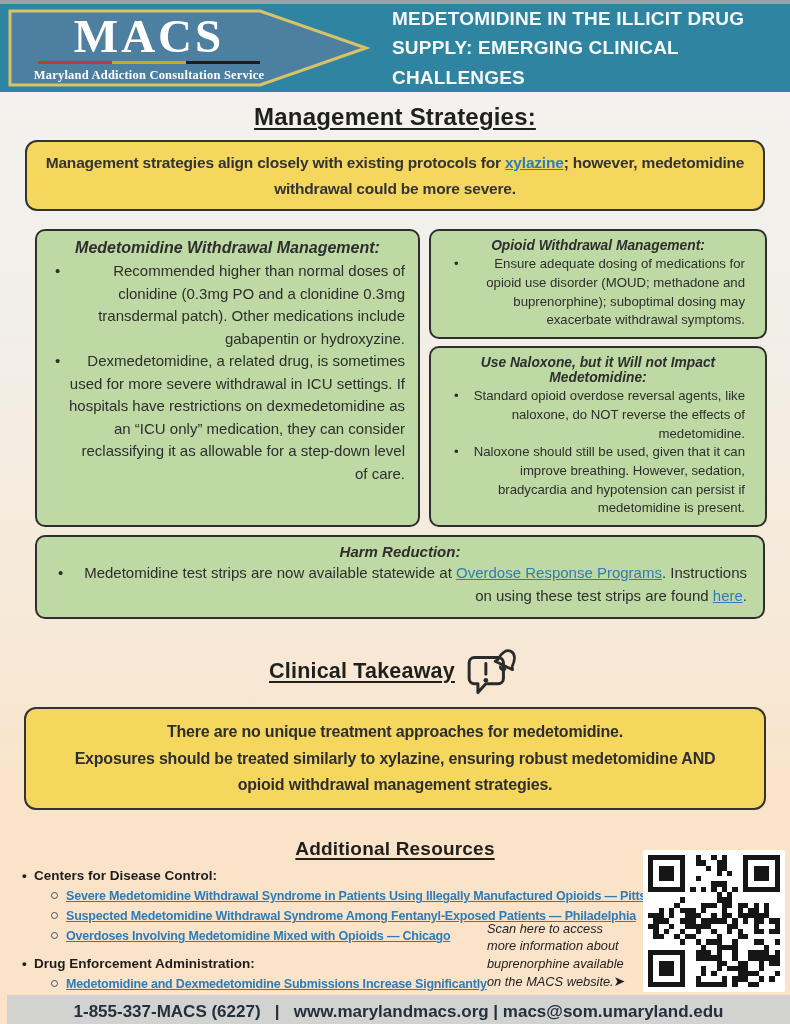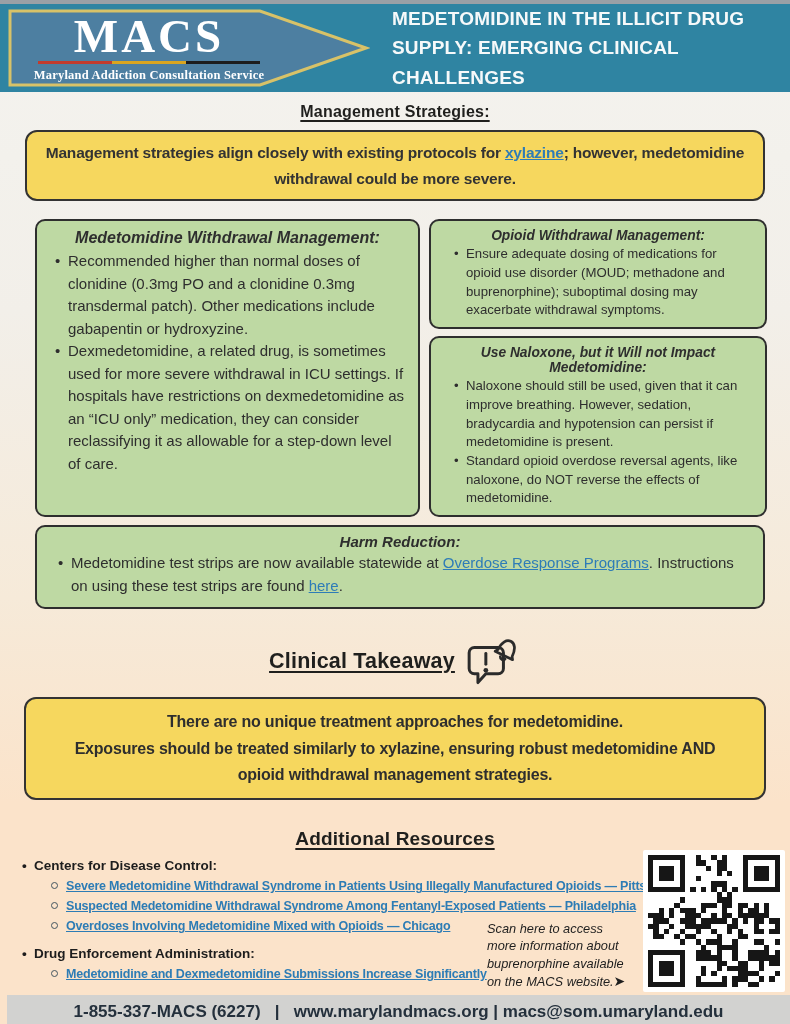--- a/index.html
+++ b/index.html
@@ -18,39 +18,39 @@
   .logo-bar span{flex:1;display:block;}
   .bar-red{background:#c23b2e}.bar-gold{background:#d9a520}.bar-black{background:#1d1d1d}
   .logo-tagline{font-size:12.5px;font-weight:700;letter-spacing:0.2px;}
   .header-title{position:absolute;left:392px;right:6px;top:0;bottom:0;display:flex;align-items:center;
     justify-content:center;text-align:left;color:#f6f9fa;font-weight:700;font-size:19px;
     line-height:1.55;letter-spacing:0.2px;}
 
   
   .heading-underline{font-weight:700;color:#1f1f1d;text-decoration:underline;
     text-underline-offset:3px;text-decoration-thickness:2px;letter-spacing:0.2px;}
-  .mgmt-heading{text-align:center;font-size:16px;margin-top:11px;}
+  .mgmt-heading{text-align:center;font-size:24px;margin-top:11px;}
   .res-heading{text-align:center;font-size:19px;margin-top:28px;}
 
   
   .yellow-box{background:#f6d75e;border:2.5px solid #333333;border-radius:12px;box-sizing:border-box;}
   .banner{margin:9px 25px 0;padding:8px 16px;text-align:center;font-weight:700;font-size:15.5px;
     line-height:1.65;color:#333333;letter-spacing:-0.2px;}
   .link{color:#2e7cb7;text-decoration:underline;cursor:pointer;}
 
   .cols{display:flex;gap:9px;margin:18px 23px 0 35px;align-items:stretch;}
   .green-box{background:#bed9a3;border:2px solid #2e2e2e;border-radius:10px;color:#2e2e2e;box-sizing:border-box;}
   .gb-left{width:385px;padding:8px 13px 10px;font-size:15px;flex:0 0 auto;}
   .col-right{flex:1;display:flex;flex-direction:column;gap:7px;}
   .gb-small{padding:7px 20px;font-size:13.2px;}
   .gb-small.grow{flex:1;}
   .box-title{font-weight:700;font-style:italic;text-align:center;}
   .gb-left .box-title{font-size:16px;margin-bottom:3px;}
   .gb-small .box-title{font-size:13.8px;margin-bottom:2px;}
-  ul.bullets{list-style:none;margin:0;padding:0;}
+  ul.bullets{list-style:none;margin:0;padding:0;text-align:right;}
   .bullets li{position:relative;padding-left:18px;line-height:1.5;}
   .bullets li::before{content:"\2022";position:absolute;left:5px;}
   .gb-small .bullets li{line-height:1.42;padding-left:15px;}
   .gb-small .bullets li::before{left:3px;}
   .harm-box{margin:8px 25px 0 35px;padding:6px 16px 10px;font-size:15px;}
   .harm-box .box-title{font-size:15px;margin-bottom:2px;}
 
   
   .takeaway-row{display:flex;justify-content:center;align-items:center;gap:8px;margin-top:24px;height:56px;}
   .takeaway-heading{font-size:21.5px;}
@@ -121,22 +121,22 @@
     <div class="col-right">
       <div class="green-box gb-small">
         <div class="box-title">Opioid Withdrawal Management:</div>
         <ul class="bullets">
           <li><span>Ensure adequate dosing of medications for opioid use disorder (MOUD; methadone and buprenorphine); suboptimal dosing may exacerbate withdrawal symptoms.</span></li>
         </ul>
       </div>
       <div class="green-box gb-small grow">
         <div class="box-title">Use Naloxone, but it Will not Impact Medetomidine:</div>
         <ul class="bullets">
+          <li><span>Standard opioid overdose reversal agents, like naloxone, do NOT reverse the effects of medetomidine.</span></li>
           <li><span>Naloxone should still be used, given that it can improve breathing. However, sedation, bradycardia and hypotension can persist if medetomidine is present.</span></li>
-          <li><span>Standard opioid overdose reversal agents, like naloxone, do NOT reverse the effects of medetomidine.</span></li>
         </ul>
       </div>
     </div>
   </div>
 
   <div class="green-box harm-box">
     <div class="box-title">Harm Reduction:</div>
     <ul class="bullets">
       <li>
         <span>Medetomidine test strips are now available statewide at </span><span class="link">Overdose Response Programs</span><span>. Instructions on using these test strips are found </span><span class="link">here</span><span>.</span>

